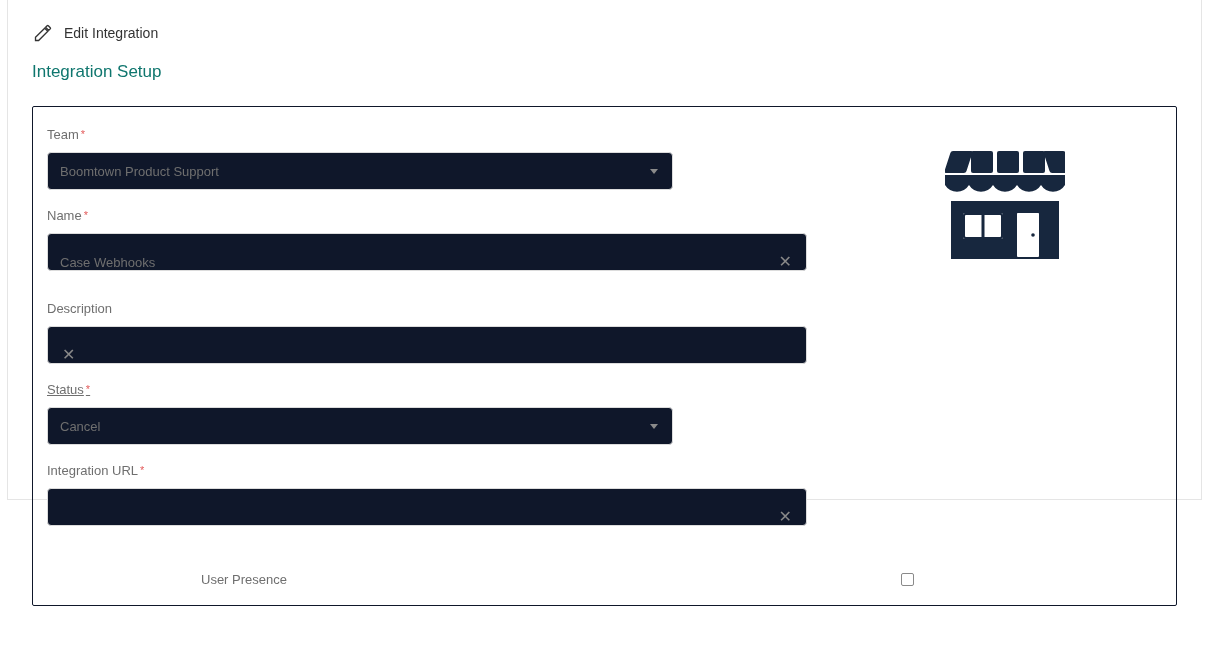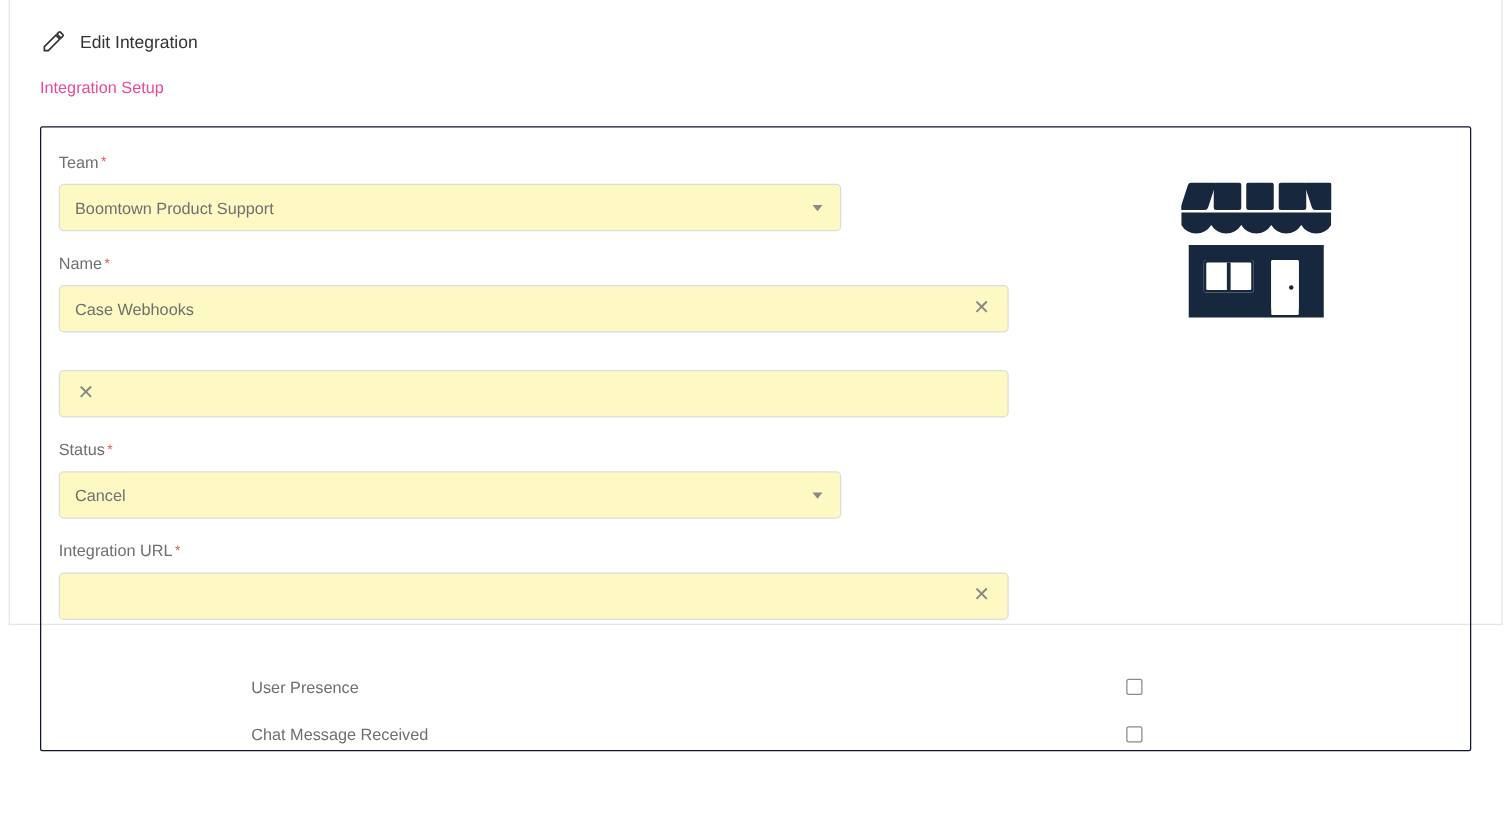--- a/index.html
+++ b/index.html
@@ -30,22 +30,22 @@
     width: 22px; height: 22px;
     display: inline-flex; align-items: center; justify-content: center;
     margin-right: 10px;
   }
   .header-title {
     font-size: 14px;
     color: #333;
   }
   .subheader {
     padding: 18px 0 0 24px;
-    font-size: 13px;
-    color: #ec4899;
+    font-size: 17px;
+    color: #0f766e;
   }
   .form-box {
     margin: 24px 24px 0 24px;
     border: 1px solid #0f172a;
     border-radius: 2px;
     padding: 20px 0 0 0;
     position: relative;
     height: 500px;
     overflow: hidden;
   }
@@ -74,24 +74,24 @@
   .select-wrap, .input-wrap {
     border: 1px solid #dcdcdc;
     border-radius: 4px;
     height: 38px;
     display: flex;
     align-items: center;
     padding: 0 12px;
     font-size: 13px;
     color: #6f6f6f;
     position: relative;
-    background: #fef9c3;
+    background: #0f172a;
   }
   .select-wrap { width: 626px; }
-  .input-wrap { width: 760px; justify-content: space-between; }
+  .input-wrap { width: 760px; justify-content: space-between; align-items: flex-end; }
   .caret {
     position: absolute; right: 14px; top: 16px;
     width: 0; height: 0;
     border-left: 4px solid transparent;
     border-right: 4px solid transparent;
     border-top: 5px solid #8a8a8a;
   }
   .clear-x {
     color: #888;
     font-size: 16px;
@@ -207,27 +207,28 @@
           <div class="field-label" style="margin: 0px 0px 10px 14px; padding: 0px;">
             <span>Name</span><span class="req">*</span>
           </div>
           <div class="input-wrap" style="margin: 0px 0px 0px 14px;">
             <span>Case Webhooks</span>
             <span class="clear-x">✕</span>
           </div>
         </div>
 
         <div class="field-block" style="margin: 0px 0px 18px; padding: 0px;">
+          <div class="field-label" style="margin: 0px 0px 10px 14px; padding: 0px;">Description</div>
           <div class="input-wrap" style="margin: 0px 0px 0px 14px;">
             <span class="clear-x">✕</span>
           </div>
         </div>
 
         <div class="field-block" style="margin: 0px 0px 18px; padding: 0px;">
-          <div class="field-label" style="margin: 0px 0px 10px 14px; padding: 0px;">
+          <div class="field-label" style="margin: 0px 0px 10px 14px; padding: 0px; text-decoration: underline;">
             <span>Status</span><span class="req">*</span>
           </div>
           <div class="select-wrap" style="margin: 0px 0px 0px 14px;">
             <span>Cancel</span>
             <span class="caret"></span>
           </div>
         </div>
 
         <div class="field-block" style="margin: 0px 0px 18px; padding: 0px;">
           <div class="field-label" style="margin: 0px 0px 10px 14px; padding: 0px;">

